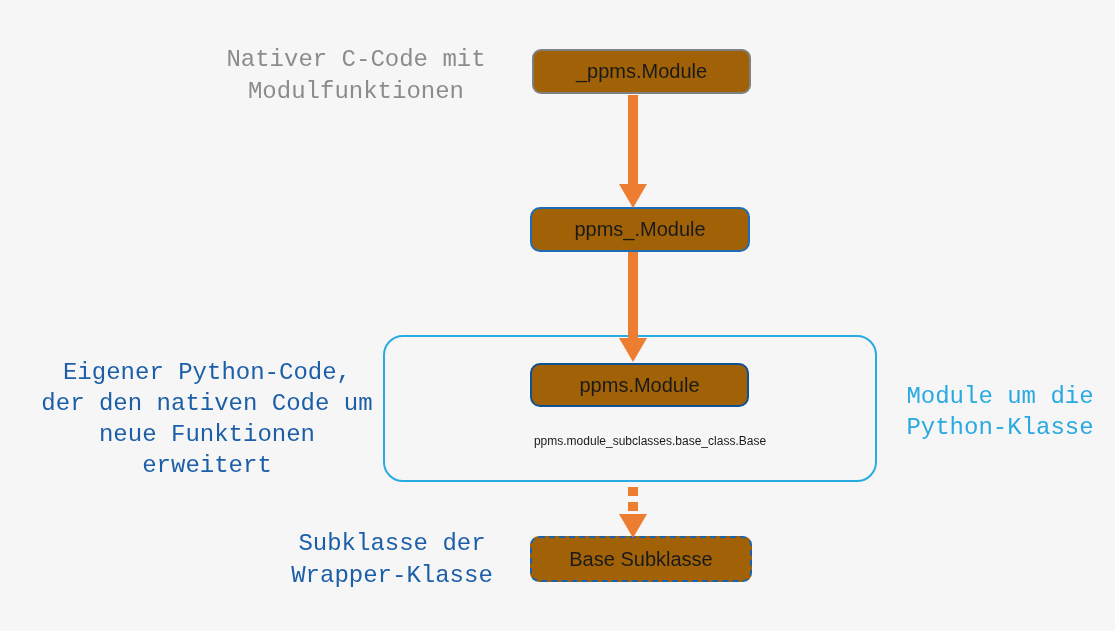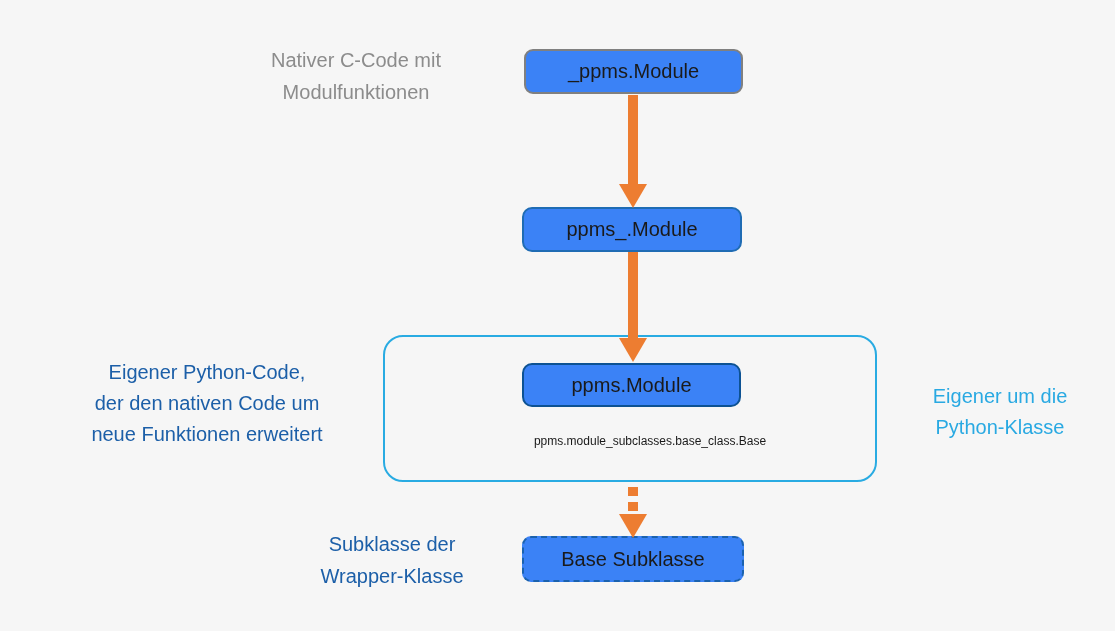--- a/index.html
+++ b/index.html
@@ -11,37 +11,39 @@
     background: #F6F6F6;
     font-family: "Liberation Sans", sans-serif;
     overflow: hidden;
   }
 
   
   .annotation {
     position: absolute;
     white-space: pre-line;
     text-align: center;
-    font-size: 20px;
+    font-size: 24px;
     line-height: 32px;
+    font-family: Liberation Mono, monospace;
   }
   .annotation.gray { color: #8C8C8C; }
   .annotation.blue { color: #1C5FA8; }
   .annotation.cyan { color: #29A9E2; }
 
   
   .node {
     position: absolute;
-    background: #3b82f6;
+    background: #a16207;
     display: flex;
     align-items: center;
     justify-content: center;
     font-size: 20px;
     color: #1A1A1A;
     z-index: 3;
+    margin-left: 8px;
   }
   .node-native    { left: 524px; top: 49px;  width: 219px; height: 45px; border: 2px solid #808080; border-radius: 9px; }
   .node-generated { left: 522px; top: 207px; width: 220px; height: 45px; border: 2px solid #1F6CB4; border-radius: 10px; text-align: right; }
   .node-wrapper   { left: 522px; top: 363px; width: 219px; height: 44px; border: 2px solid #0D5293; border-radius: 10px; }
   .node-subclass  { left: 522px; top: 536px; width: 222px; height: 46px; border: 2px dashed #1B62AE; border-radius: 9px; }
 
   
   .wrapper-group {
     position: absolute;
     left: 383px; top: 335px;
@@ -135,21 +137,21 @@
 neue Funktionen erweitert</div>
 
   <div class="wrapper-group"></div>
 
   <div class="node node-wrapper">
     <span>ppms.Module</span>
   </div>
 
   <div class="base-path">ppms.module_subclasses.base_class.Base</div>
 
-  <div class="annotation cyan annotation-wrapper">Eigener um die
+  <div class="annotation cyan annotation-wrapper">Module um die
 Python-Klasse</div>
 
   <div class="arrow arrow-3">
     <div class="arrow-dash dash-1"></div>
     <div class="arrow-dash dash-2"></div>
     <div class="arrow-head"></div>
   </div>
 
   <div class="annotation blue annotation-subclass">Subklasse der
 Wrapper-Klasse</div>

